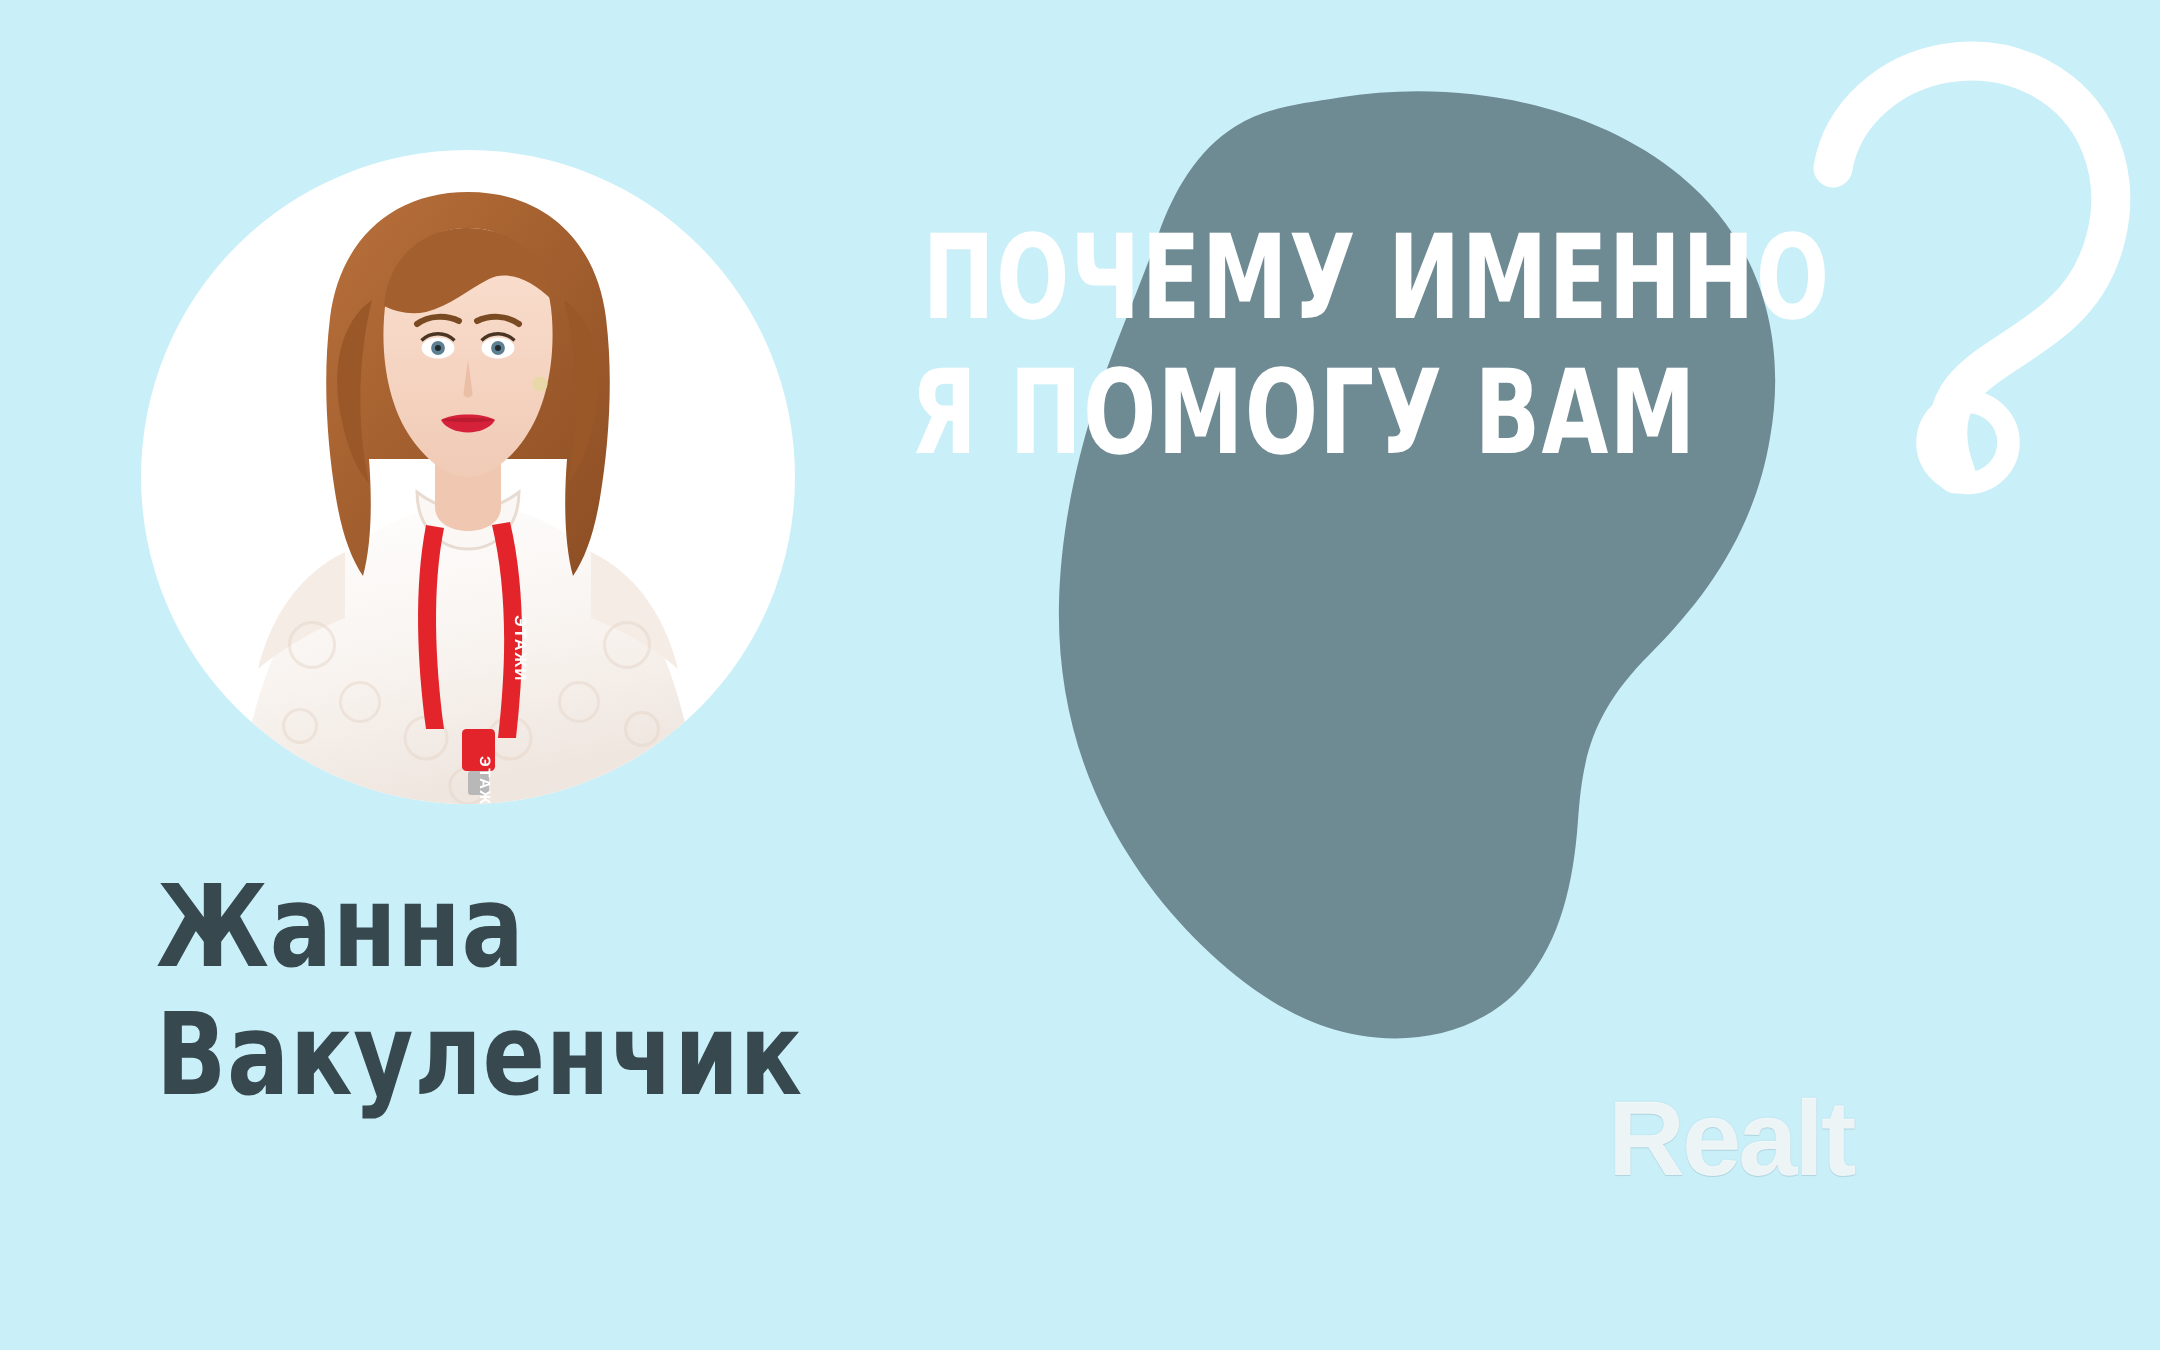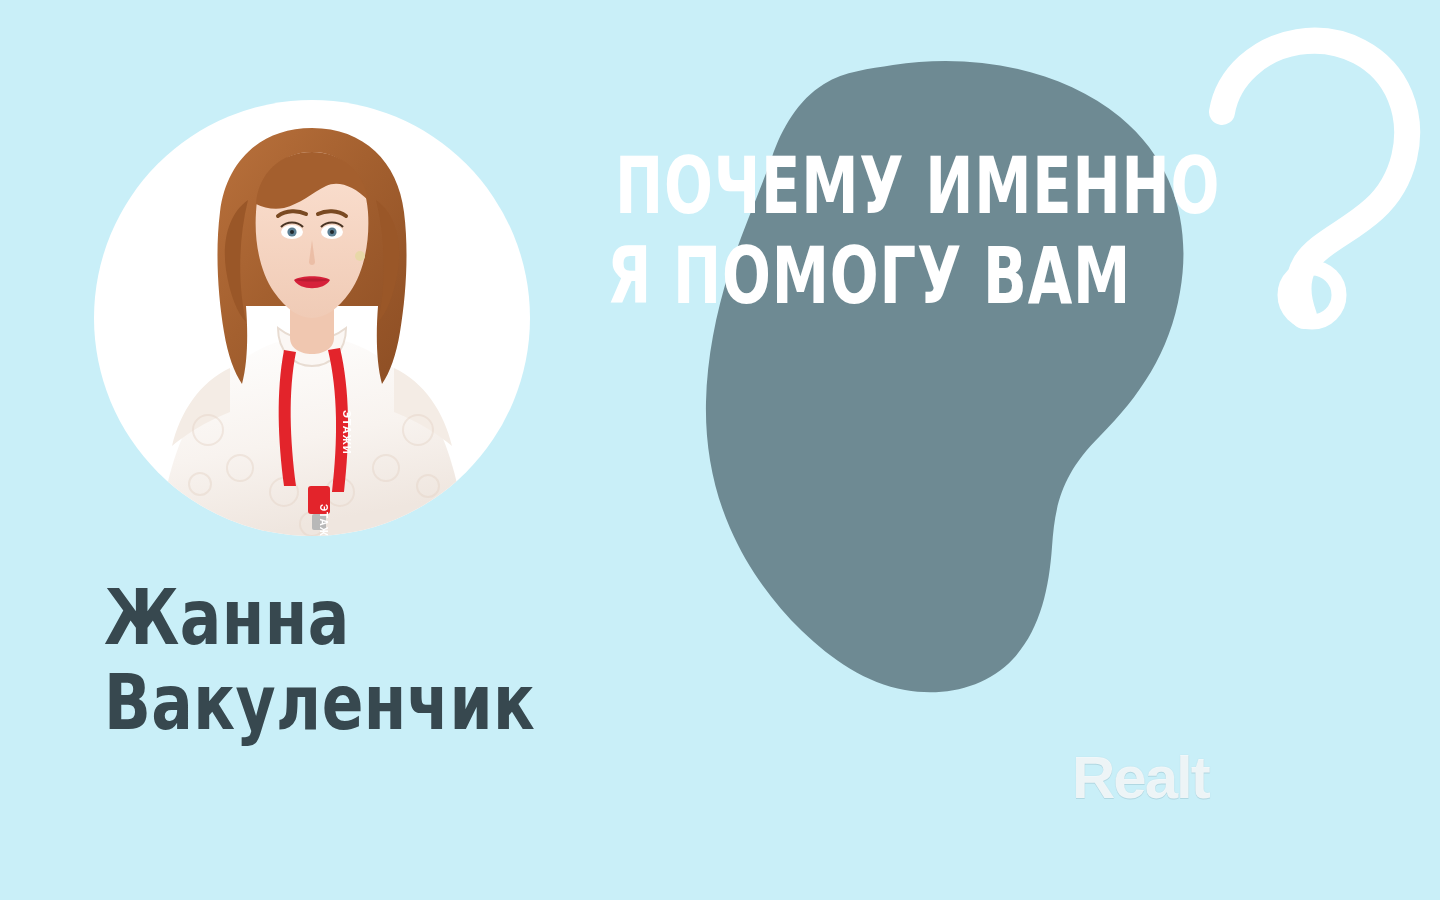--- a/index.html
+++ b/index.html
@@ -97,25 +97,25 @@
     position:absolute;
     left:9px; top:16px;
     width:11px; height:11px;
     border-radius:50%;
     background:#29343a;
   }
 
   
   .watermark {
     position:absolute;
-    left:1072px; top:748px;
+    left:1072px; top:724px;
     z-index:5;
     font-family:"Liberation Sans","DejaVu Sans",sans-serif;
     font-weight:700;
-    font-size:60px;
+    font-size:71px;
     line-height:1;
     letter-spacing:-2px;
     color:rgba(255,255,255,0.80);
     text-shadow:0 1px 0 rgba(130,170,182,0.30), 0 0 1px rgba(150,185,195,0.45);
     pointer-events:none;
     user-select:none;
   }
 </style>
 </head>
 <body>

